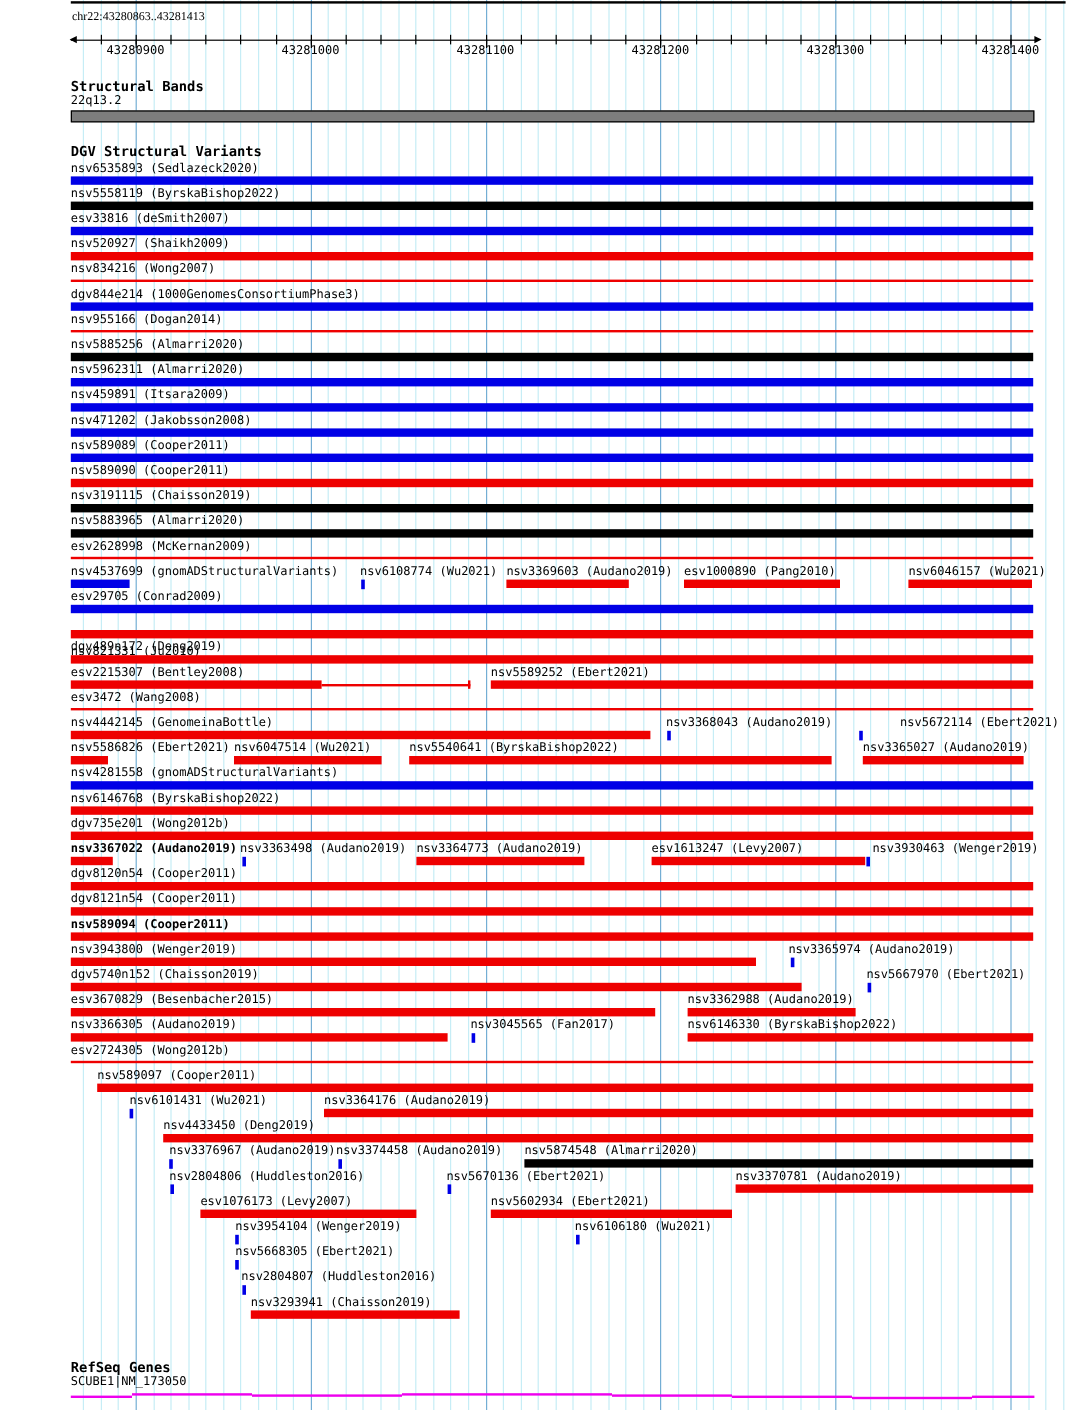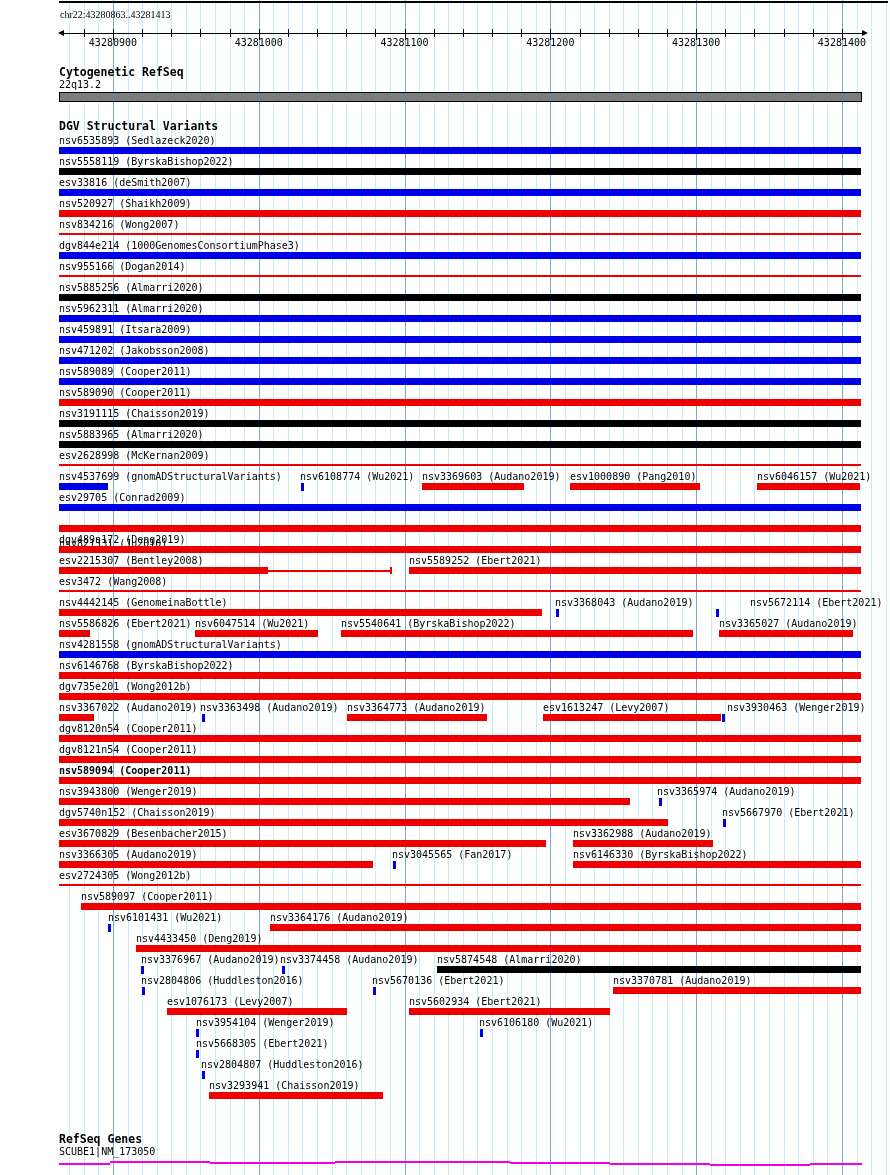--- a/index.html
+++ b/index.html
@@ -133,21 +133,21 @@
       <div class="tickmajor" style="left: 404.546px;"></div>
       <div class="axislabel" style="left: 404.546px;">43281100</div>
       <div class="tickmajor" style="left: 550.346px;"></div>
       <div class="axislabel" style="left: 550.346px;">43281200</div>
       <div class="tickmajor" style="left: 696.146px;"></div>
       <div class="axislabel" style="left: 696.146px;">43281300</div>
       <div class="tickmajor" style="left: 841.946px;"></div>
       <div class="axislabel" style="left: 841.946px;">43281400</div>
     </div>
 
-  <div class="lbl hdr" style="left:59px;top:66px;">Cytogenetic RefSeq</div>
+  <div class="lbl hdr" style="left:59px;top:66px;">Structural Bands</div>
   <div class="lbl" style="left:59px;top:79px;">22q13.2</div>
   <div class="cytoband"></div>
 
   <div class="lbl hdr" style="left:59px;top:120px;">DGV Structural Variants</div>
   <div id="dgv-rows">
       <div class="lbl" style="left: 59px; top: 135px;">nsv6535893 (Sedlazeck2020)</div>
       <div class="bar blue" style="left: 59px; top: 147px; width: 802px;"></div>
       <div class="lbl" style="left: 59px; top: 156px;">nsv5558119 (ByrskaBishop2022)</div>
       <div class="bar black" style="left: 59px; top: 168px; width: 802px;"></div>
       <div class="lbl" style="left: 59px; top: 177px;">esv33816 (deSmith2007)</div>
@@ -215,21 +215,21 @@
       <div class="lbl" style="left: 341px; top: 618px;">nsv5540641 (ByrskaBishop2022)</div>
       <div class="bar red" style="left: 341px; top: 630px; width: 352px;"></div>
       <div class="lbl" style="left: 719px; top: 618px;">nsv3365027 (Audano2019)</div>
       <div class="bar red" style="left: 719px; top: 630px; width: 134px;"></div>
       <div class="lbl" style="left: 59px; top: 639px;">nsv4281558 (gnomADStructuralVariants)</div>
       <div class="bar blue" style="left: 59px; top: 651px; width: 802px;"></div>
       <div class="lbl" style="left: 59px; top: 660px;">nsv6146768 (ByrskaBishop2022)</div>
       <div class="bar red" style="left: 59px; top: 672px; width: 802px;"></div>
       <div class="lbl" style="left: 59px; top: 681px;">dgv735e201 (Wong2012b)</div>
       <div class="bar red" style="left: 59px; top: 693px; width: 802px;"></div>
-      <div class="lbl" style="left: 59px; top: 702px;">nsv3367022 (Audano2019)</div>
+      <div class="lbl" style="left: 59px; top: 702px; font-weight: bold;">nsv3367022 (Audano2019)</div>
       <div class="bar red" style="left: 59px; top: 714px; width: 35px;"></div>
       <div class="lbl" style="left: 200px; top: 702px; text-align: right;">nsv3363498 (Audano2019)</div>
       <div class="tickbar" style="left: 202px; top: 714px;"></div>
       <div class="lbl" style="left: 347px; top: 702px;">nsv3364773 (Audano2019)</div>
       <div class="bar red" style="left: 347px; top: 714px; width: 140px;"></div>
       <div class="lbl" style="left: 543px; top: 702px;">esv1613247 (Levy2007)</div>
       <div class="bar red" style="left: 543px; top: 714px; width: 178px;"></div>
       <div class="lbl" style="left: 727px; top: 702px;">nsv3930463 (Wenger2019)</div>
       <div class="tickbar" style="left: 722px; top: 714px;"></div>
       <div class="lbl" style="left: 59px; top: 723px;">dgv8120n54 (Cooper2011)</div>

